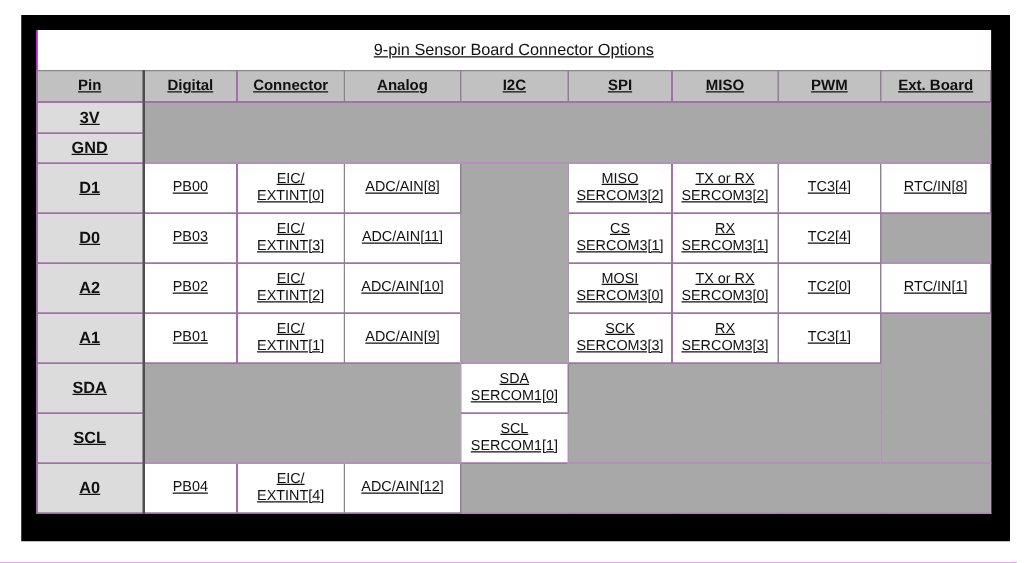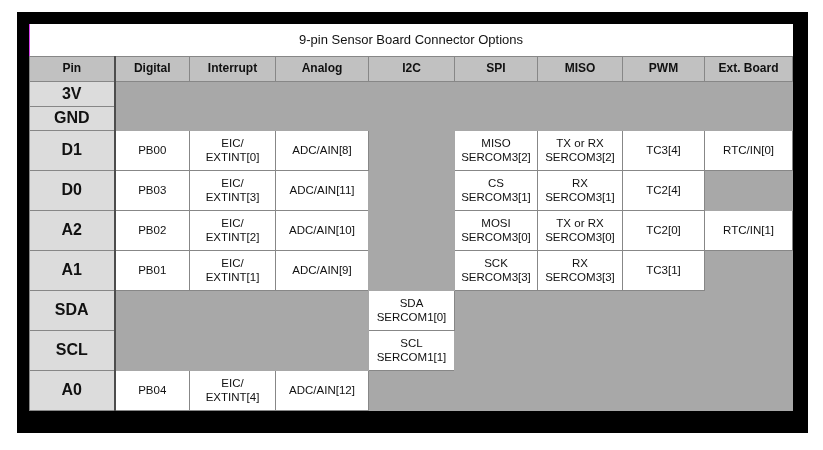--- a/index.html
+++ b/index.html
@@ -26,20 +26,21 @@
     left:17px;top:12px;
     width:791px;height:421px;
     background:var(--frame);
     padding:12px 14px 19px 12px;
   }
   table.connector{
     width:763px;
     table-layout:fixed;
     border-collapse:collapse;
     background:#d946ef;
+    text-decoration:underline;
   }
   tr.title-row{height:32px;}
   tr.header-row{height:25px;}
   tr.row-sm1{height:25px;}
   tr.row-sm2{height:24px;}
   tr.row-lg{height:40px;}
   td,th{
     padding:0 2px;
     text-align:center;
     vertical-align:middle;
@@ -58,21 +59,21 @@
     background:#ffffff;
   }
   th.colhead{
     background:var(--header-bg);
     font-weight:bold;
     font-size:12px;
   }
   th.pin{
     background:var(--pin-bg);
     font-weight:bold;
-    font-size:16px;
+    font-size:13px;
     border-right:2px solid var(--pin-divider);
   }
   th.colhead.first{
     border-right:2px solid var(--pin-divider);
   }
   td.empty{
     background:var(--empty-bg);
     border:1px solid var(--empty-bg);
   }
 </style>
@@ -94,21 +95,21 @@
     </colgroup>
 
     <tbody>
         <tr class="title-row">
       <td class="title-cell" colspan="9">9-pin Sensor Board Connector Options</td>
     </tr>
 
     <tr class="header-row">
       <th class="colhead first">Pin</th>
       <th class="colhead">Digital</th>
-      <th class="colhead">Interrupt</th>
+      <th class="colhead">Connector</th>
       <th class="colhead">Analog</th>
       <th class="colhead">I2C</th>
       <th class="colhead">SPI</th>
       <th class="colhead">MISO</th>
       <th class="colhead">PWM</th>
       <th class="colhead">Ext. Board</th>
     </tr>
 
     <tr class="row-sm1">
       <th class="pin">3V</th>
@@ -123,21 +124,21 @@
       <td>PB00</td>
       <td>EIC/
 EXTINT[0]</td>
       <td>ADC/AIN[8]</td>
       <td class="empty" rowspan="4"></td>
       <td>MISO
 SERCOM3[2]</td>
       <td>TX or RX
 SERCOM3[2]</td>
       <td>TC3[4]</td>
-      <td>RTC/IN[0]</td>
+      <td>RTC/IN[8]</td>
     </tr>
 
     <tr class="row-lg">
       <th class="pin">D0</th>
       <td>PB03</td>
       <td>EIC/
 EXTINT[3]</td>
       <td>ADC/AIN[11]</td>
       <td>CS
 SERCOM3[1]</td>

